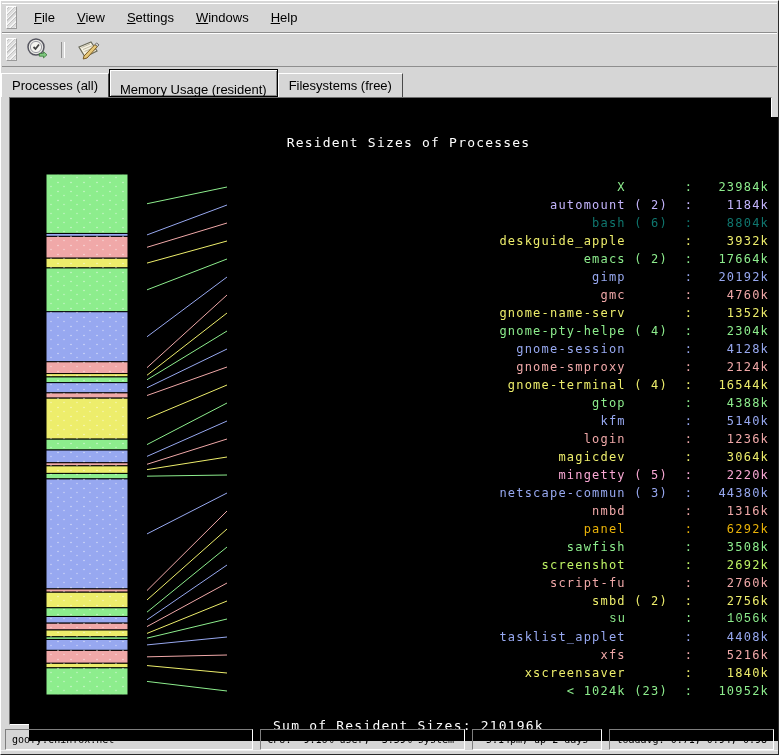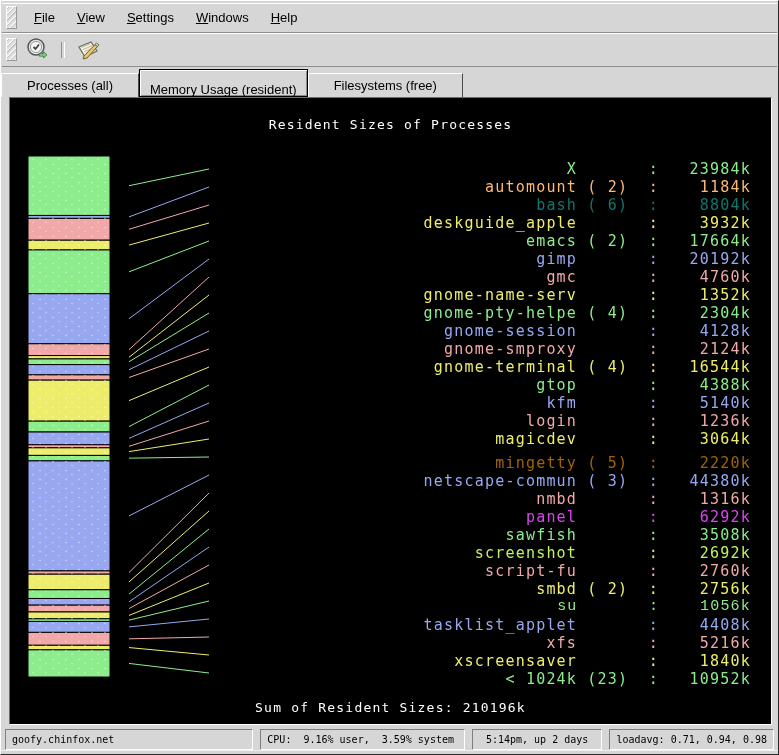--- a/index.html
+++ b/index.html
@@ -21,38 +21,38 @@
   .mn{text-decoration:underline;}
   
   #toolbar{position:absolute;left:1px;top:32px;right:1px;height:33px;
     display:flex;align-items:center;
     border-bottom:1px solid #8e8e8e;box-shadow:inset 0 1px 0 #fff;}
   .tool-btn{width:30px;height:28px;display:flex;align-items:center;justify-content:center;}
   .tool-sep{width:2px;height:16px;margin:0 8px;
     border-left:1px solid #909090;border-right:1px solid #ffffff;}
   
   #tabs{position:absolute;left:0;top:68px;right:0;height:28px;display:flex;align-items:flex-end;}
-  .tab{font-size:13px;padding:4px 25px 6px;height:24px;box-sizing:border-box;white-space:nowrap;
+  .tab{font-size:13px;padding:4px 10px 6px;height:24px;box-sizing:border-box;white-space:nowrap;
     background:#d6d6d6;border-top:1px solid #fff;border-left:1px solid #fff;border-right:1px solid #4a4a4a;}
   .tab.selected{height:28px;padding:12px 10px 6px;border:1px solid #000;
     box-shadow:inset 1px 1px 0 #fff, inset -1px -1px 0 #8a8a8a;position:relative;z-index:2;}
   
   #chart-frame{position:absolute;left:8px;top:96px;width:763px;height:628px;box-sizing:border-box;
     border-top:1px solid #6e6e6e;border-left:1px solid #6e6e6e;
     border-bottom:1px solid #ffffff;border-right:1px solid #ffffff;
-    background:#000;padding:1px;}
+    background:#000;padding:19px;}
   #canvas{position:relative;width:759px;height:624px;background:#000;overflow:hidden;
     font-family:"DejaVu Sans Mono","Liberation Mono",monospace;}
   #chart-title,#sum-line{position:absolute;left:0;width:100%;text-align:center;color:#fff;
     font-size:13px;letter-spacing:1.2px;line-height:18px;white-space:pre;}
   #chart-title{top:17px;}
   #sum-line{top:600px;}
   #chart-svg{position:absolute;left:0;top:0;}
   #rows{position:absolute;top:61px;right:19px;text-align:right;}
-  .prow{height:18px;line-height:18px;font-size:15px;letter-spacing:1.2px;white-space:pre;}
+  .prow{height:18px;line-height:18px;font-size:12px;letter-spacing:1.2px;white-space:pre;}
   
   #statusbar{position:absolute;left:4px;right:4px;top:728px;height:21px;display:flex;gap:7px;}
   .status-box{box-sizing:border-box;height:21px;display:flex;align-items:center;
     border-top:1px solid #7e7e7e;border-left:1px solid #7e7e7e;
     border-bottom:1px solid #ffffff;border-right:1px solid #ffffff;
     font-family:"DejaVu Sans Mono","Liberation Mono",monospace;font-size:10px;white-space:pre;
     padding:0 6px;}
   .status-box.center{justify-content:center;}
   #status-host{width:249px;}
   #status-cpu{width:205px;}
@@ -169,39 +169,39 @@
           <rect x="17" y="533.36" width="82" height="12.93" fill="#f0a8a8" stroke="#000" stroke-width="1"></rect>
           <line x1="118" y1="539.83" x2="198" y2="538" stroke="#f0a8a8" stroke-width="1"></line>
           <rect x="17" y="546.29" width="82" height="4.56" fill="#eded6b" stroke="#000" stroke-width="1"></rect>
           <line x1="118" y1="548.57" x2="198" y2="556" stroke="#eded6b" stroke-width="1"></line>
           <rect x="17" y="550.85" width="82" height="27.15" fill="#8ded8d" stroke="#000" stroke-width="1"></rect>
           <line x1="118" y1="564.43" x2="198" y2="574" stroke="#8ded8d" stroke-width="1"></line>
           <rect x="17" y="57" width="82" height="521" fill="url(#stip)"></rect>
         </svg>
       <div id="rows">
           <div class="prow" style="color: rgb(141, 237, 141);">              X       :   23984k</div>
-          <div class="prow" style="color: #fdba74; text-align: center;">      automount ( 2)  :    1184k</div>
+          <div class="prow" style="color: #c4b5fd; text-align: center;">      automount ( 2)  :    1184k</div>
           <div class="prow" style="color: #0f766e;">           bash ( 6)  :    8804k</div>
           <div class="prow" style="color: rgb(237, 237, 107);">deskguide_apple       :    3932k</div>
           <div class="prow" style="color: rgb(141, 237, 141);">          emacs ( 2)  :   17664k</div>
           <div class="prow" style="color: rgb(151, 168, 240);">           gimp       :   20192k</div>
           <div class="prow" style="color: rgb(240, 168, 168);">            gmc       :    4760k</div>
           <div class="prow" style="color: rgb(237, 237, 107);">gnome-name-serv       :    1352k</div>
           <div class="prow" style="color: rgb(141, 237, 141);">gnome-pty-helpe ( 4)  :    2304k</div>
           <div class="prow" style="color: rgb(151, 168, 240);">  gnome-session       :    4128k</div>
           <div class="prow" style="color: rgb(240, 168, 168);">  gnome-smproxy       :    2124k</div>
           <div class="prow" style="color: rgb(237, 237, 107);"> gnome-terminal ( 4)  :   16544k</div>
           <div class="prow" style="color: rgb(141, 237, 141);">           gtop       :    4388k</div>
           <div class="prow" style="color: rgb(151, 168, 240);">            kfm       :    5140k</div>
           <div class="prow" style="color: rgb(240, 168, 168);">          login       :    1236k</div>
           <div class="prow" style="color: rgb(237, 237, 107);">       magicdev       :    3064k</div>
-          <div class="prow" style="color: #a16207; margin-top: 6px;">       mingetty ( 5)  :    2220k</div>
+          <div class="prow" style="color: #f9a8d4;">       mingetty ( 5)  :    2220k</div>
           <div class="prow" style="color: rgb(151, 168, 240);">netscape-commun ( 3)  :   44380k</div>
           <div class="prow" style="color: rgb(240, 168, 168);">           nmbd       :    1316k</div>
-          <div class="prow" style="color: #d946ef;">          panel       :    6292k</div>
+          <div class="prow" style="color: #eab308;">          panel       :    6292k</div>
           <div class="prow" style="color: rgb(141, 237, 141);">        sawfish       :    3508k</div>
           <div class="prow" style="color: #bef264;">     screenshot       :    2692k</div>
           <div class="prow" style="color: rgb(240, 168, 168);">      script-fu       :    2760k</div>
           <div class="prow" style="color: rgb(237, 237, 107);">           smbd ( 2)  :    2756k</div>
           <div class="prow" style="color: rgb(141, 237, 141); font-family: Liberation Mono, monospace;">             su       :    1056k</div>
           <div class="prow" style="color: rgb(151, 168, 240);">tasklist_applet       :    4408k</div>
           <div class="prow" style="color: rgb(240, 168, 168);">            xfs       :    5216k</div>
           <div class="prow" style="color: rgb(237, 237, 107);">   xscreensaver       :    1840k</div>
           <div class="prow" style="color: rgb(141, 237, 141);">        &lt; 1024k (23)  :   10952k</div>
         </div>

